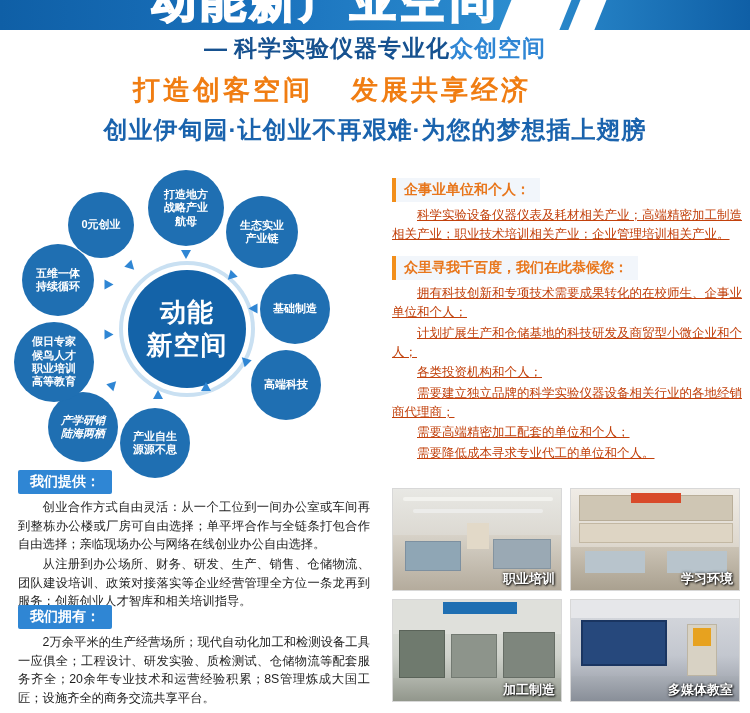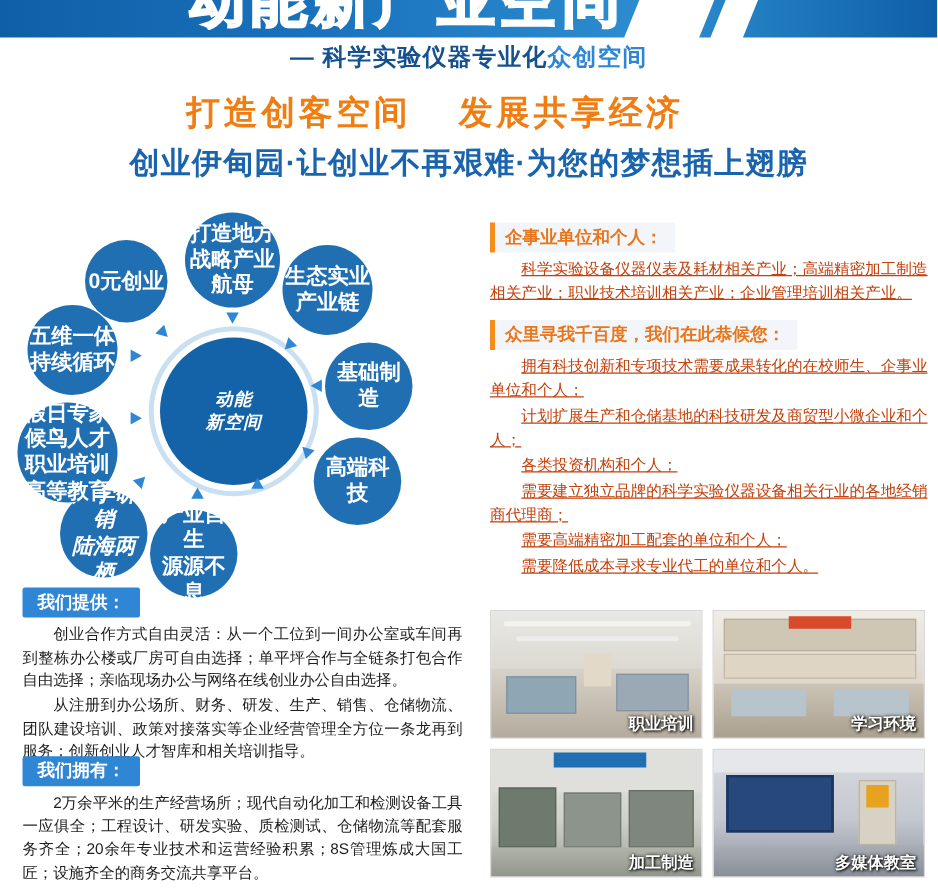--- a/index.html
+++ b/index.html
@@ -51,31 +51,31 @@
     color: #f59b10;
     -webkit-text-stroke: 2px #ffffff;
     white-space: nowrap;
     overflow: hidden;
     font-family: "Liberation Sans", sans-serif;
   }
   .hdr-line2 {
     position: absolute;
     top: 33px; left: 0; width: 750px;
     text-align: center;
-    font-size: 19px;
+    font-size: 23px;
     font-weight: bold;
     color: #16518f;
     letter-spacing: 1px;
     white-space: nowrap;
   }
   .hdr-line2 .dash { color: #16518f; margin-right: 6px; }
   .hdr-line2 .accent { color: #2f86d4; }
   .hdr-line3 {
     position: absolute;
-    top: 72px; left: 16px; width: 664px;
+    top: 72px; left: 0; width: 664px;
     text-align: center;
     font-size: 27px;
     font-weight: bold;
     color: #f07d12;
     letter-spacing: 3px;
     white-space: nowrap;
   }
   .hdr-line3 .sp { display: inline-block; width: 38px; }
   .hdr-line4 {
     position: absolute;
@@ -96,32 +96,31 @@
   }
   .bubble {
     position: absolute;
     border-radius: 50%;
     background: #1f6fb2;
     color: #ffffff;
     display: flex;
     align-items: center;
     justify-content: center;
     text-align: center;
-    font-size: 17px;
+    font-size: 11px;
     line-height: 1.22;
     font-weight: bold;
     padding: 2px;
   }
   .bubble.center {
     background: #1463a8;
-    font-size: 14px;
+    font-size: 26px;
     line-height: 1.28;
     letter-spacing: 1px;
     box-shadow: 0 0 0 5px #ffffff, 0 0 0 9px #c9e0f2;
-    font-style: italic;
   }
   .arrow {
     position: absolute;
     width: 0; height: 0;
     border-left: 5px solid transparent;
     border-right: 5px solid transparent;
     border-bottom: 9px solid #2f86d4;
   }
 
   

